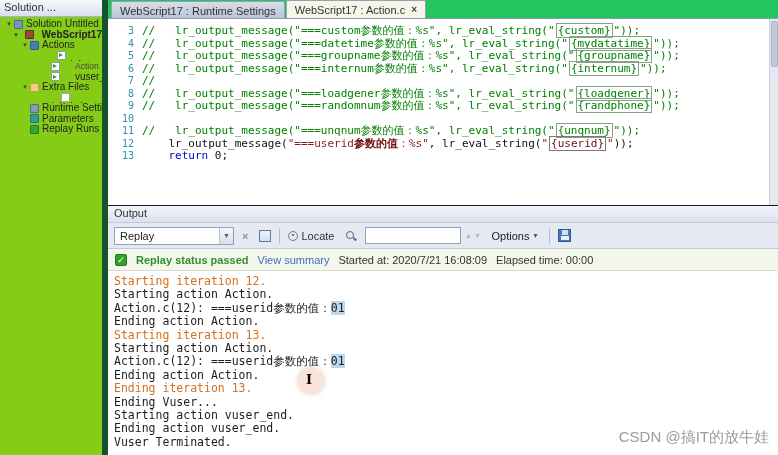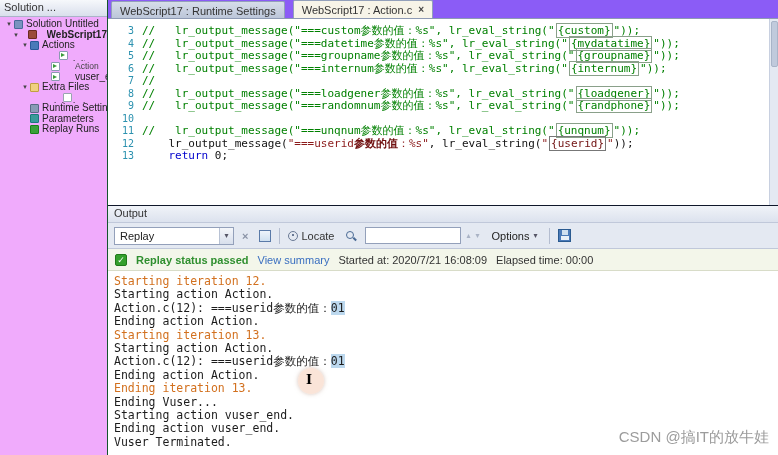--- a/index.html
+++ b/index.html
@@ -1,21 +1,21 @@
 <!DOCTYPE html>
 <html><head>
 <meta charset="utf-8">
 <style>
   * { margin:0; padding:0; box-sizing:border-box; }
   html,body { width:778px; height:455px; overflow:hidden; }
   body { font-family:"Liberation Sans",sans-serif; background:#cfd6e4; position:relative; }
   .app { display:flex; width:778px; height:455px; }
 
   
-  .sidebar { width:108px; flex:none; background:#f0abfc; border-right:1px solid #14532d; display:flex; flex-direction:column; }
+  .sidebar { width:108px; flex:none; background:#84cc16; border-right:6px solid #14532d; display:flex; flex-direction:column; }
   .sidebar-header { height:17px; background:linear-gradient(#f6f8fb,#d9dfec); border-bottom:1px solid #aab4c8; font-size:11px; color:#333; padding:1px 4px; white-space:nowrap; }
   .tree { flex:1; padding-top:2px; overflow:hidden; }
   .tree-row { display:flex; align-items:center; height:10.5px; line-height:10.5px; font-size:10px; color:#222; white-space:nowrap; overflow:hidden; }
   .tree-row.bold .tree-label { font-weight:bold; }
   .tree-row.small .tree-label { font-size:8.5px; color:#444; }
   .tree-arrow { width:8px; flex:none; font-size:7px; color:#444; text-align:center; }
   .tree-icon { width:9px; height:9px; flex:none; margin:0 3px 0 1px; border-radius:1px; position:relative; }
   .icon-solution { background:#7a93c0; border:1px solid #4a6a9a; }
   .icon-script { background:#9a4a3a; border:1px solid #6a2a20; }
   .icon-actions-folder { background:#4a7ab8; border:1px solid #2a5a98; }
@@ -24,21 +24,21 @@
   .icon-folder { background:#f0d080; border:1px solid #c0a040; }
   .icon-header-file { background:#fff; border:1px solid #99a3b0; }
   .icon-settings { background:#8a9ab5; border:1px solid #5a6a85; }
   .icon-parameters { background:#3a9a9a; border:1px solid #1a7a7a; }
   .icon-replay { background:#3aa03a; border:1px solid #1a801a; }
   .tree-label { overflow:hidden; }
 
   
   .main { flex:1; display:flex; flex-direction:column; min-width:0; }
 
-  .tabbar { height:19px; flex:none; background:#8b5cf6; display:flex; align-items:flex-end; padding-left:3px; gap:8px; border-bottom:1px solid #8e9ab4; }
+  .tabbar { height:19px; flex:none; background:#22c55e; display:flex; align-items:flex-end; padding-left:3px; gap:1px; border-bottom:1px solid #8e9ab4; }
   .tab { height:17px; padding:1px 8px 0 8px; font-size:11px; color:#333; background:linear-gradient(#d6dde9,#bcc6d9); border:1px solid #93a0ba; border-bottom:none; border-radius:2px 2px 0 0; display:flex; gap:6px; align-items:center; white-space:nowrap; }
   .tab.active { background:#f7f4e8; height:18px; }
   .tab-close { color:#444; font-size:10px; font-weight:bold; line-height:1; }
 
   .editor { height:186px; flex:none; background:#fff; position:relative; overflow:hidden; font-family:"DejaVu Sans Mono",monospace; }
   .code-lines { padding-top:6px; }
   .code-line { display:flex; height:12.5px; line-height:12.5px; font-size:11px; white-space:pre; }
   .gutter-num { width:34px; flex:none; text-align:right; padding-right:8px; color:#2b91af; font-size:10px; }
   .line-content { white-space:pre; }
   .seg-comment { color:#008000; }

